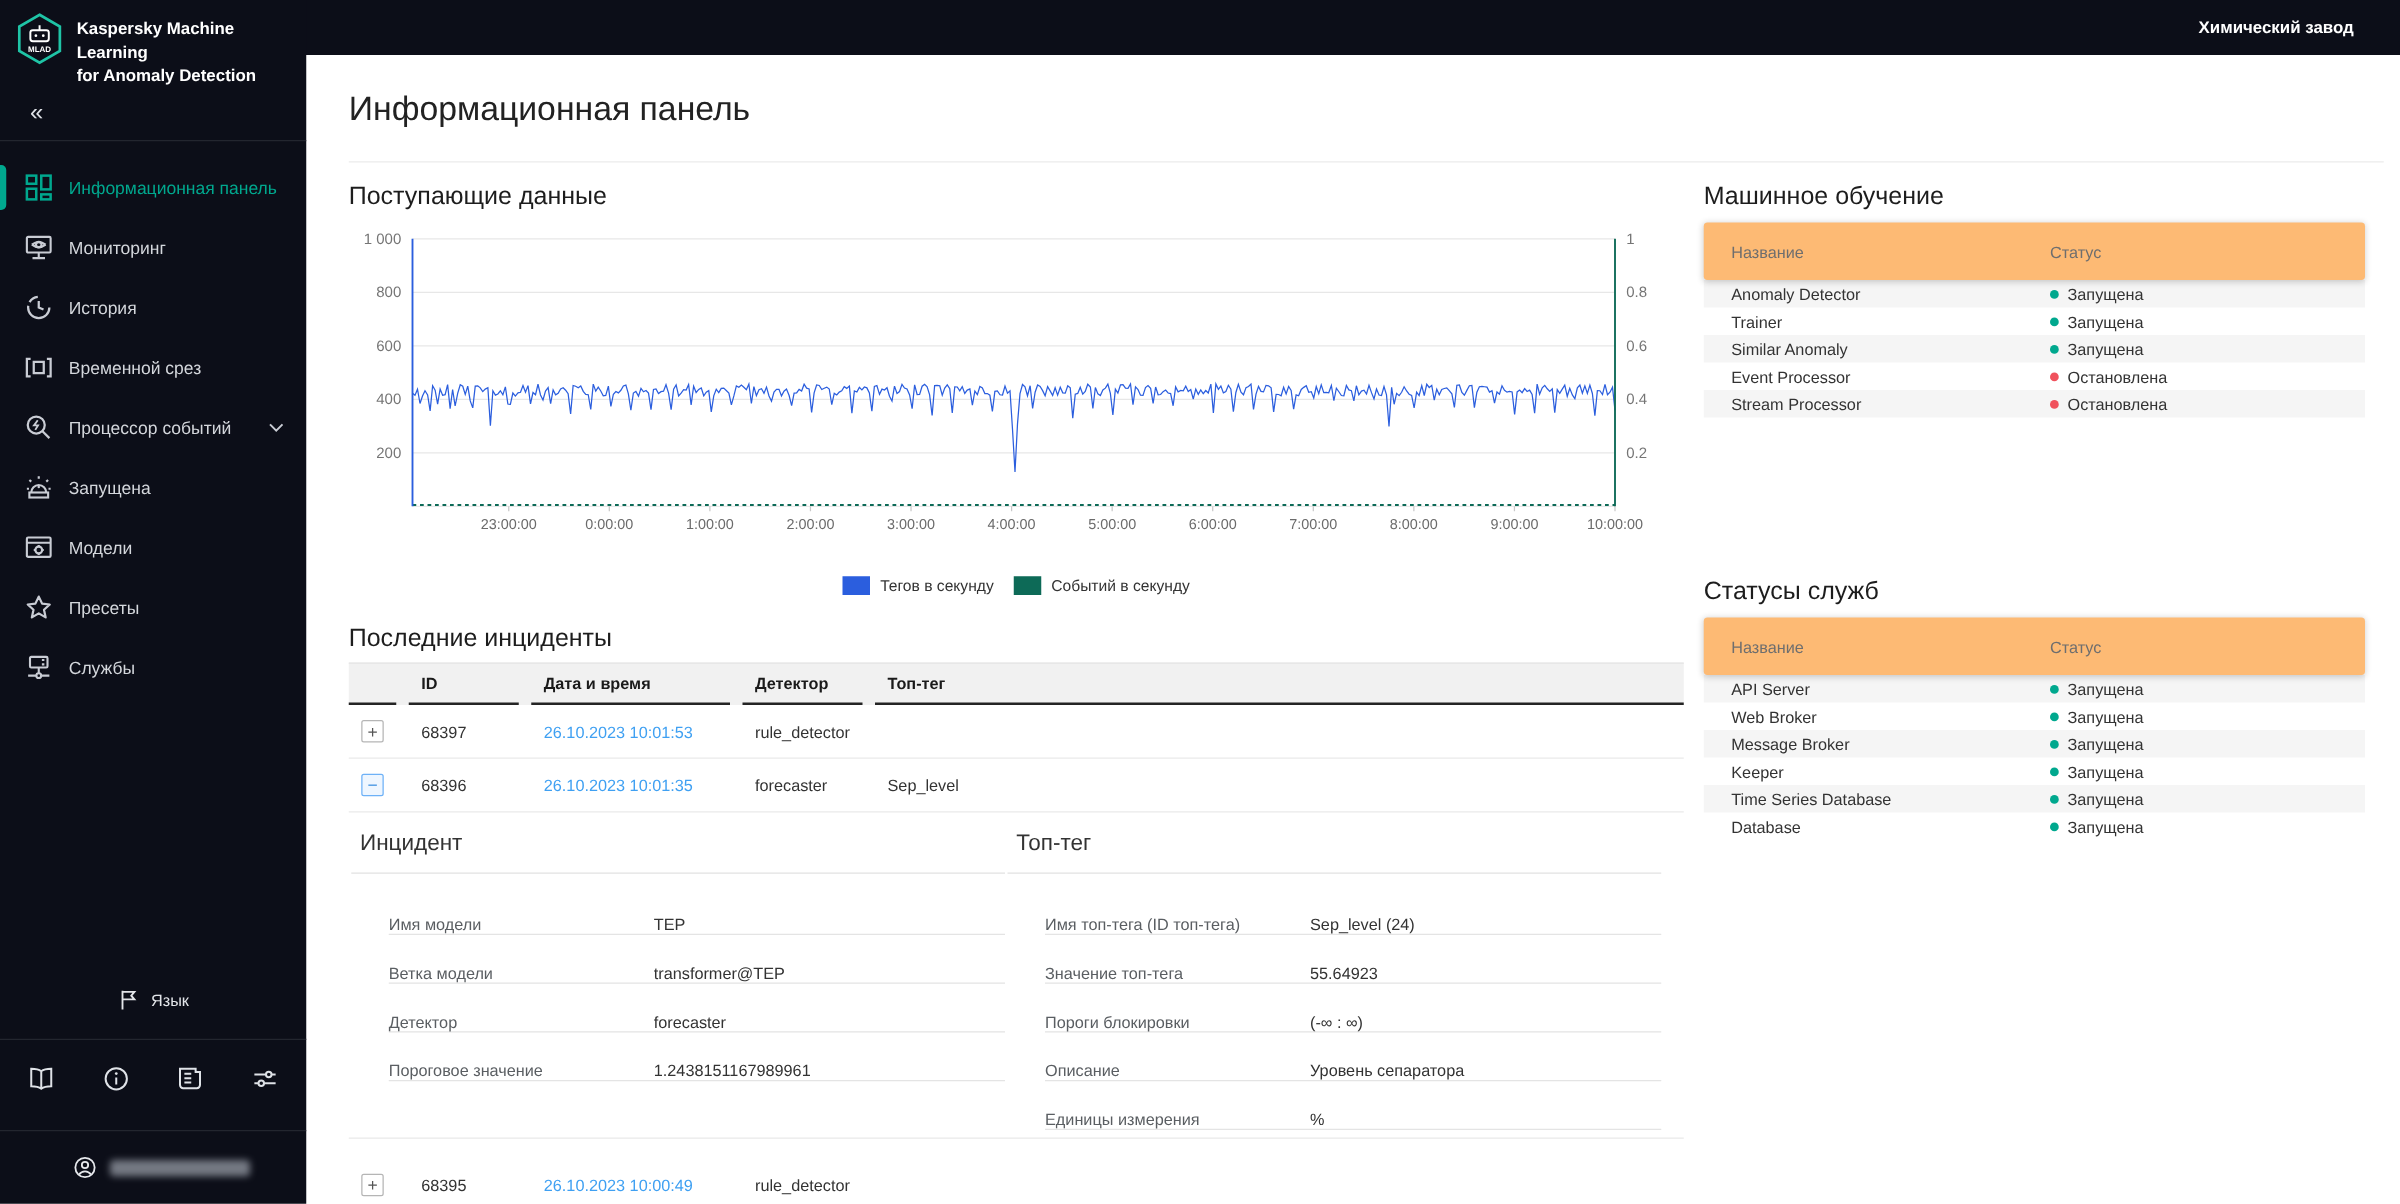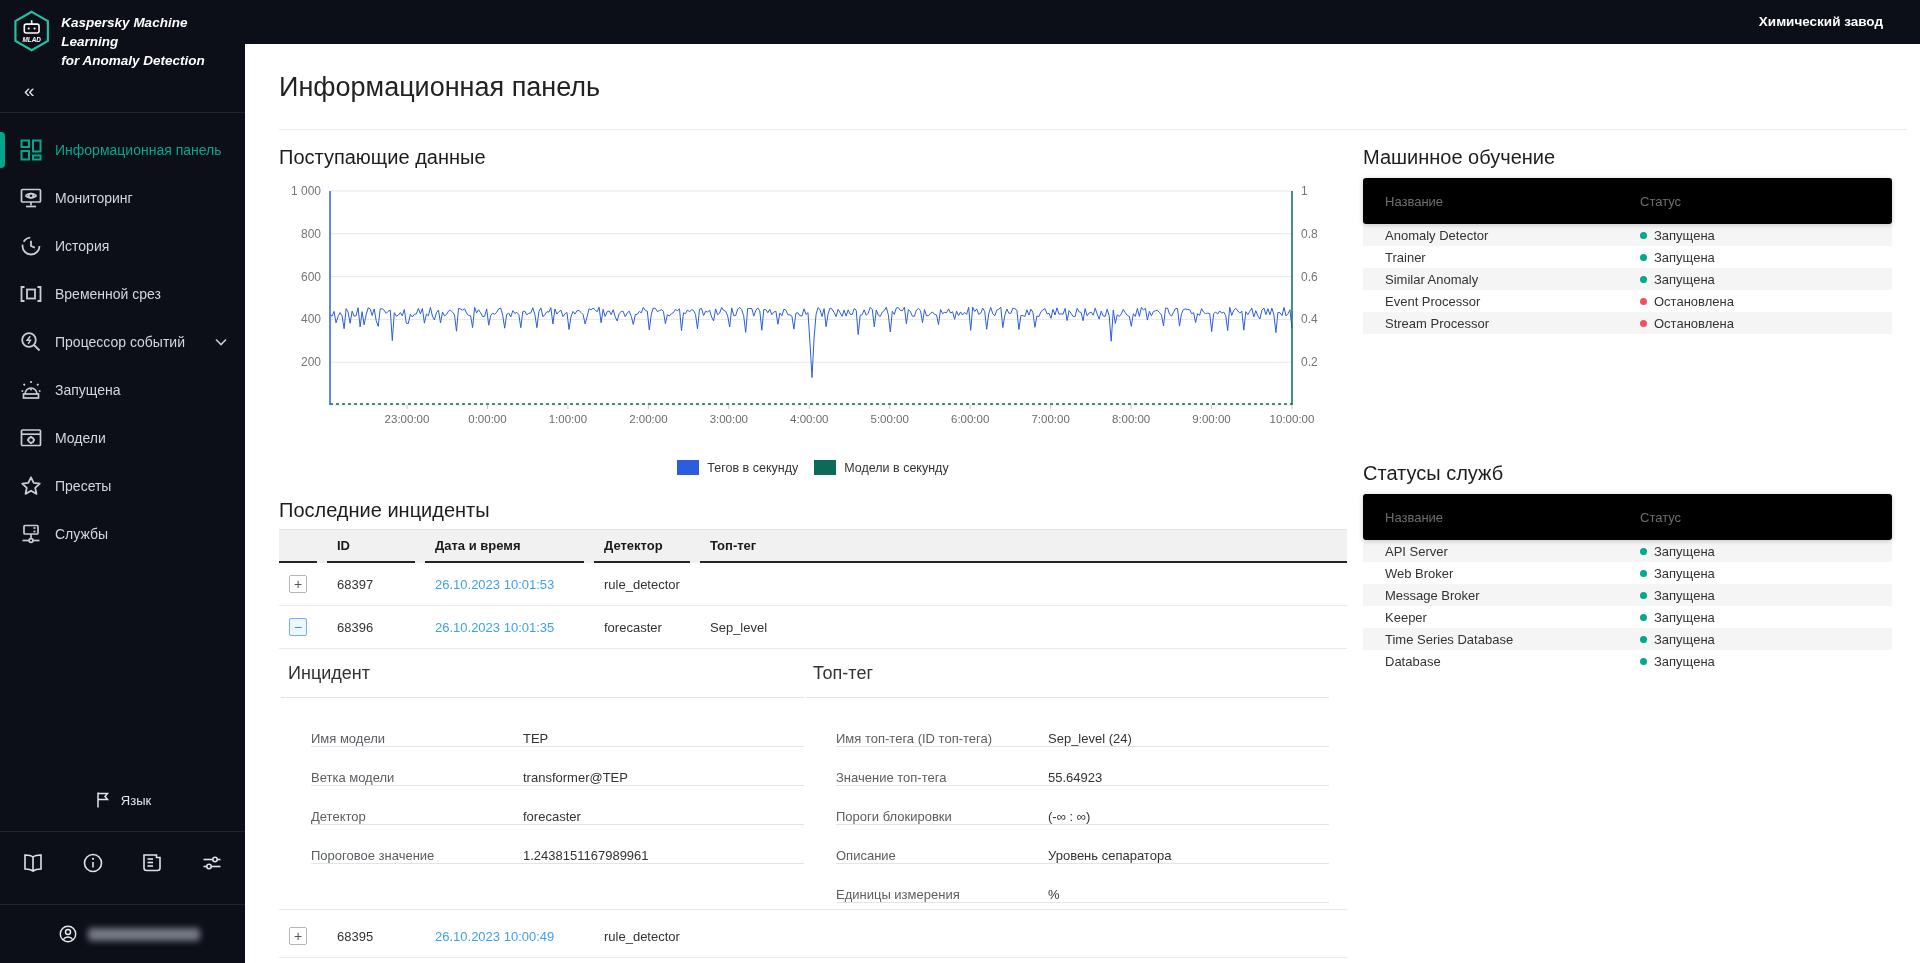--- a/index.html
+++ b/index.html
@@ -3,21 +3,21 @@
 <meta charset="utf-8">
 <style>
   * { margin:0; padding:0; box-sizing:border-box; }
   html,body { width:1920px; height:963px; overflow:hidden; background:#fff;
     font-family:"Liberation Sans", sans-serif; }
   .topbar { position:absolute; left:0; top:0; width:1920px; height:44px; background:#0c0e18;padding-left:38px; }
   .org { position:absolute; right:37px; top:14px; color:#fff; font-size:13.5px; font-weight:700; }
 
   
   .sidebar { position:absolute; left:0; top:0; width:245px; height:963px; background:#0c0e18; z-index:5; }
-  .logo-row { display:flex; padding:10px 0 0 12px; gap:10px; align-items:flex-start;font-style:italic; }
+  .logo-row { display:flex; padding:10px 0 0 12px; gap:10px; align-items:flex-start; }
   .logo-title { color:#fff; font-size:13.5px; font-weight:600; line-height:19px; padding-top:3px; }
   .collapse { margin:10px 0 0 24px; color:#dfe2e7; font-size:19px; letter-spacing:-2px; cursor:pointer; width:30px; }
   .side-divider { border:none; border-top:1px solid #23262f; margin:10px 0 0 0; }
   .nav { margin-top:13px; }
   .nav-item { position:relative; display:flex; align-items:center; height:48px; padding-left:20px; gap:13px;
     color:#d4d7dc; font-size:14px; cursor:pointer; }
   .nav-item .nicon { width:22px; height:22px; flex:0 0 22px; color:#c9ccd4; }
   .nav-item.active { color:#00a88e; }
   .nav-item.active .nicon { color:#00a88e; }
   .nav-item.active::before { content:""; position:absolute; left:0; top:6px; width:5px; height:36px;
@@ -44,21 +44,21 @@
 
   
   .chart-wrap { margin-top:8px; }
   svg text { font-family:"Liberation Sans", sans-serif; }
   .legend { display:flex; justify-content:center; align-items:center; gap:16px; margin-top:27px;
     font-size:12.5px; color:#333; }
   .legend-item { display:flex; align-items:center; gap:8px; }
   .sw { width:22px; height:15px; display:inline-block; }
 
   
-  .tbl-head { height:46px; background:#000000; border-radius:3px; box-shadow:0 1px 5px rgba(30,30,30,.22);
+  .tbl-head { height:46px; background:#fdba74; border-radius:3px; box-shadow:0 1px 5px rgba(30,30,30,.22);
     display:flex; align-items:center; color:#6e6e6e; font-size:13px; position:relative; z-index:1; }
   .th-name, .sname { padding-left:22px; width:277px; }
   .srow { display:flex; align-items:center; height:22px; font-size:13px; color:#333; }
   .srow:nth-child(odd) { background:#f5f5f5; }
   .sstatus { display:flex; align-items:center; gap:7px; }
   .dot { width:7px; height:7px; border-radius:50%; display:inline-block; }
   .dot.running { background:#00a88e; }
   .dot.stopped { background:#f0515c; }
   .ml-section { margin-top:0; }
   .svc-section { margin-top:128px; }
@@ -80,21 +80,21 @@
   .c-id { width:98px; padding-left:10px; }
   .c-dt { width:169px; padding-left:10px; }
   .c-det { width:106px; padding-left:10px; }
   .c-tag { flex:1; padding-left:10px; }
   .exp-btn { width:18px; height:18px; border:1px solid #b5b5b5; background:#fff; color:#555; font-size:14px;
     line-height:15px; text-align:center; border-radius:2px; cursor:pointer; padding:0; }
   .exp-btn.open { border-color:#6db1f7; color:#3c8fe0; background:#eef6ff; }
   .dt-link { color:#3fa0f2; cursor:pointer; text-decoration:none; }
 
   
-  .detail { display:flex; gap:2px; padding:0 0 6px 2px; border-bottom:1px solid #e9e9e9; margin-bottom:5px; }
+  .detail { display:flex; gap:2px; padding:0 0 6px 2px; border-bottom:1px solid #e9e9e9; margin-bottom:16px; }
   .dcard { width:523px; }
   .dcard-title { font-size:18px; color:#333; padding:14px 0 0 7px; }
   .dcard-divider { border:none; border-top:1px solid #e2e2e2; margin-top:13px; }
   .kv { margin:10px 0 0 30px; }
   .kv-row { display:flex; align-items:flex-end; height:39px; border-bottom:1px solid #e4e4e4; font-size:13px; }
   .kv-label { width:212px; color:#5a5e62; }
   .kv-value { color:#333; }
 </style>
 </head>
 <body>
@@ -336,21 +336,21 @@
               <line x1="51" x2="51" y1="14" y2="228" stroke="#2b5ede" stroke-width="1.5"></line>
               <line x1="1013" x2="1013" y1="14" y2="228" stroke="#0d6a57" stroke-width="1.5"></line>
             </svg>
           <div class="legend">
             <span class="legend-item">
               <span class="sw" style="background:#2b5ede"></span>
               <span>Тегов в секунду</span>
             </span>
             <span class="legend-item">
               <span class="sw" style="background:#0d6a57"></span>
-              <span>Модели в секунду</span>
+              <span>Событий в секунду</span>
             </span>
           </div>
         </div>
       </div>
 
       <div class="inc-section">
         <div class="section-title">Последние инциденты</div>
         <div class="inc-head">
           <div class="hc exp"></div>
           <div class="hc id">ID</div>

